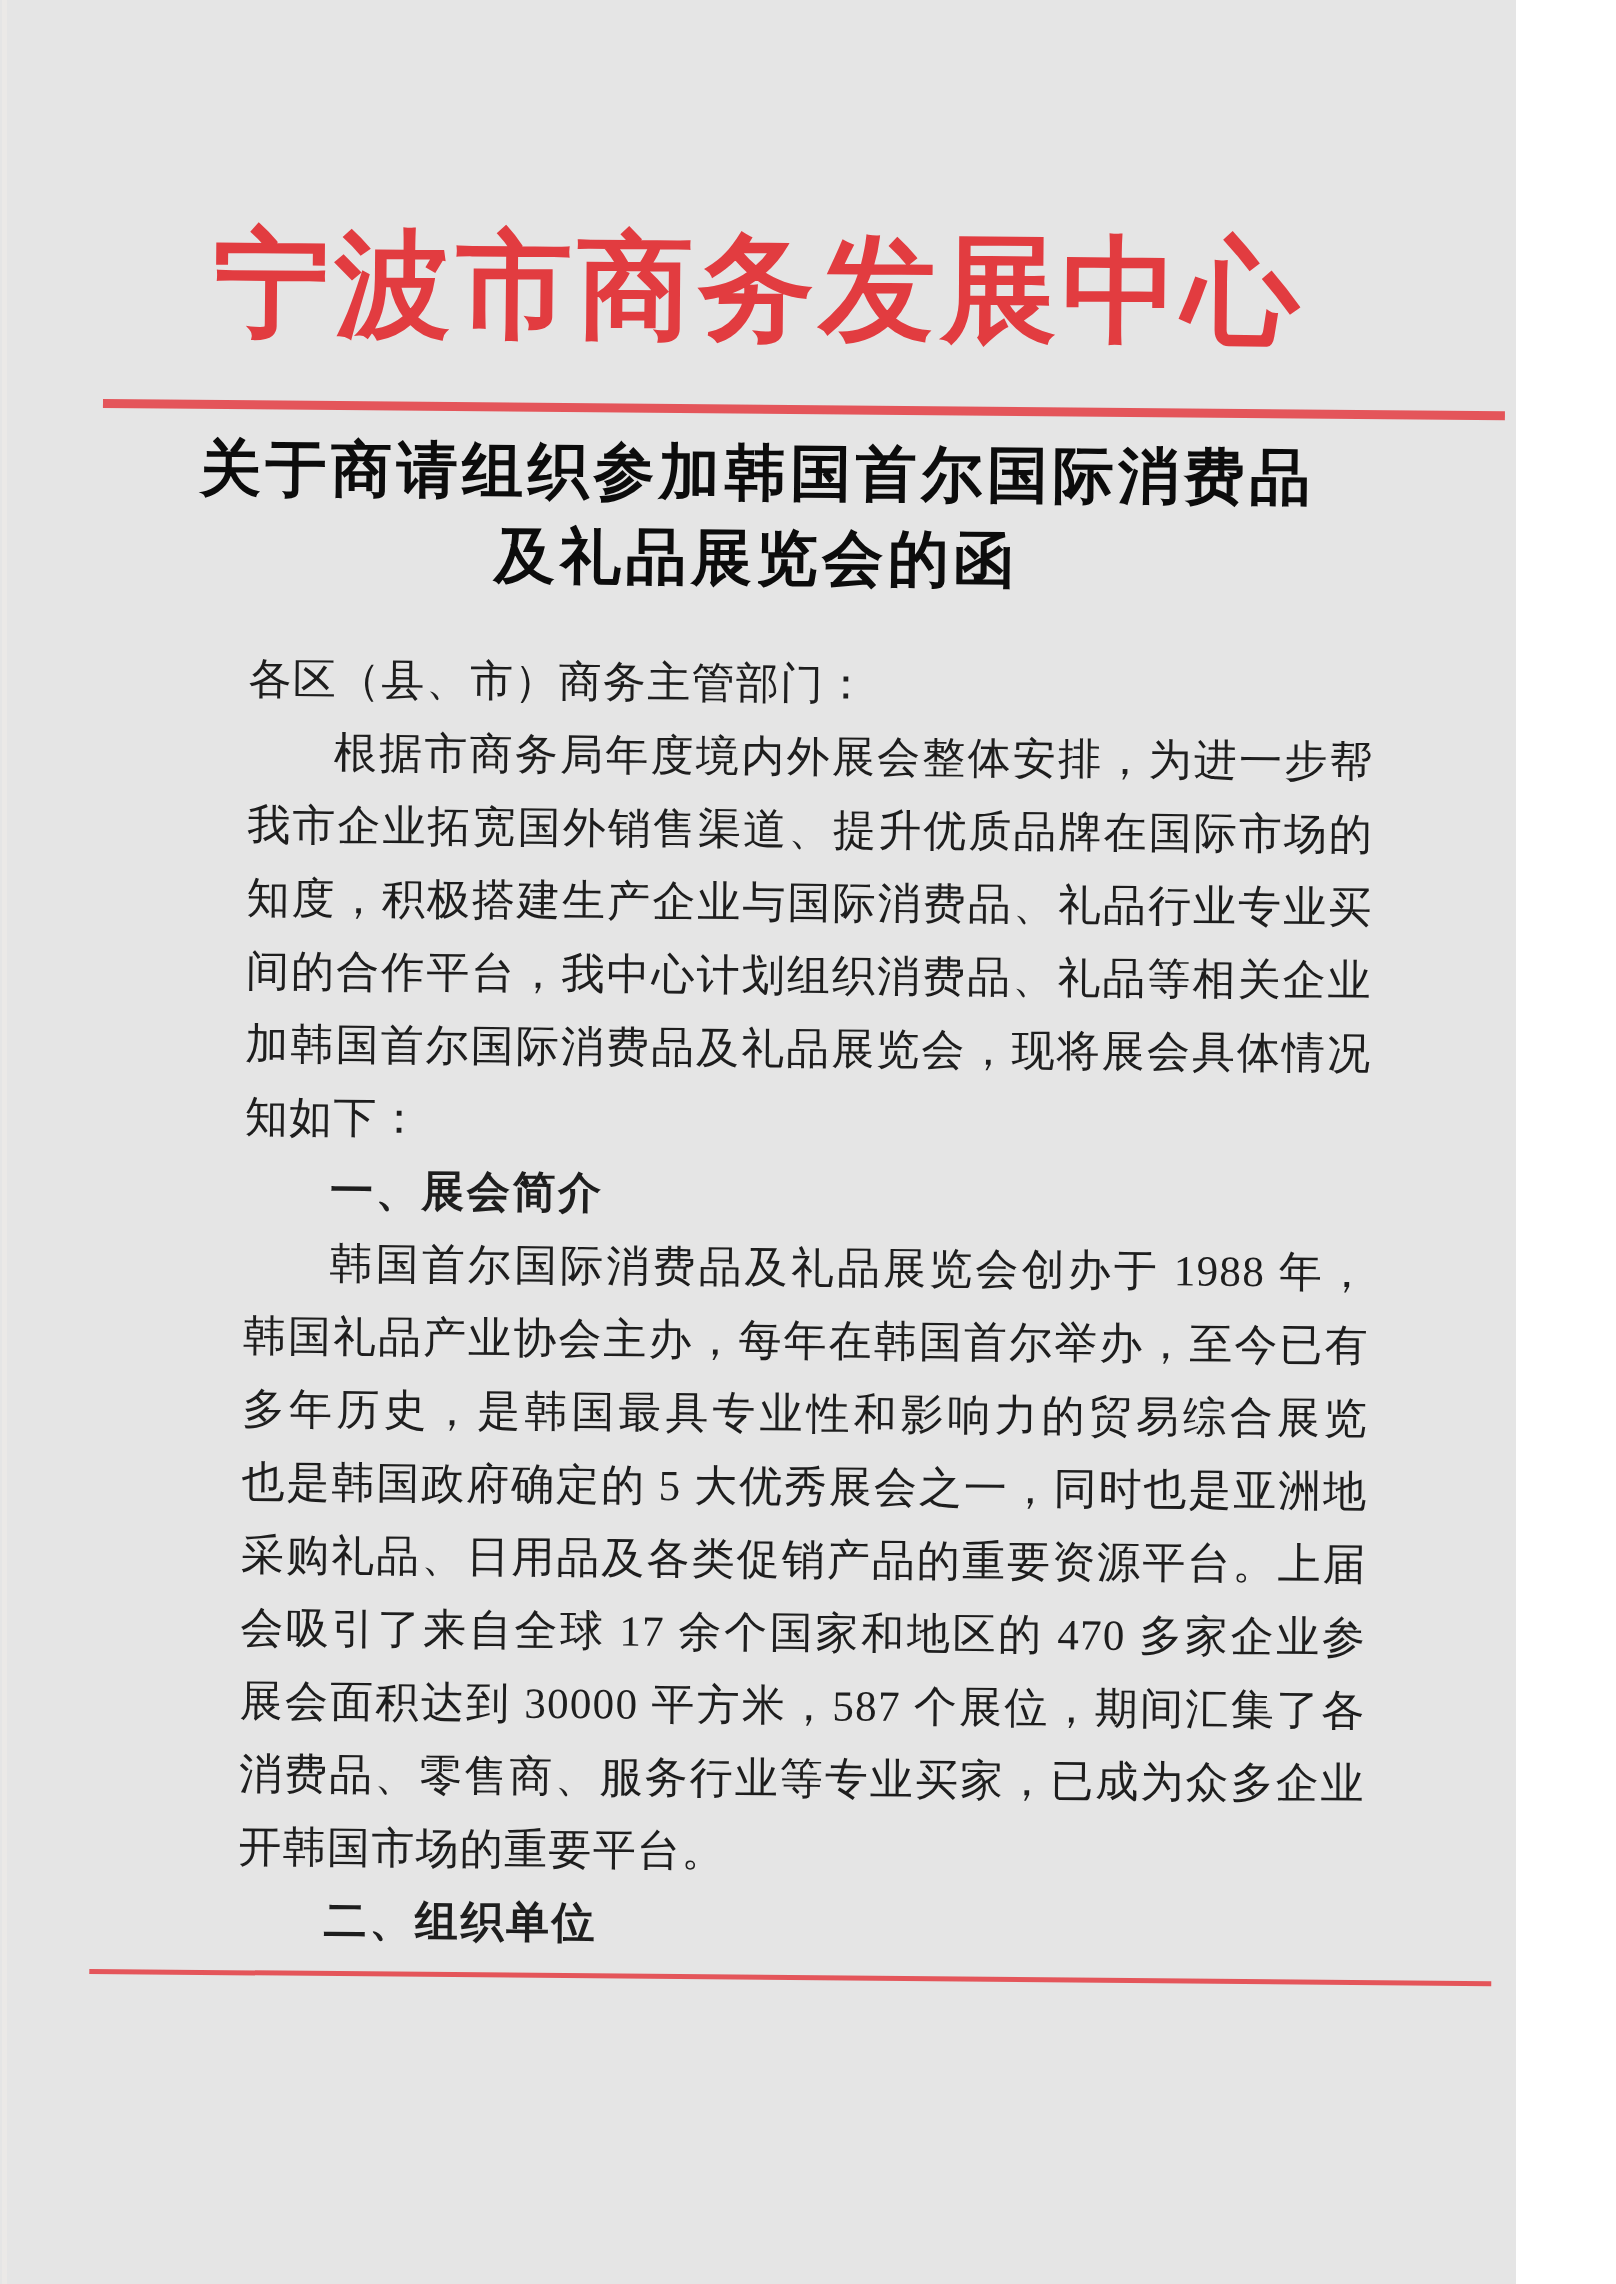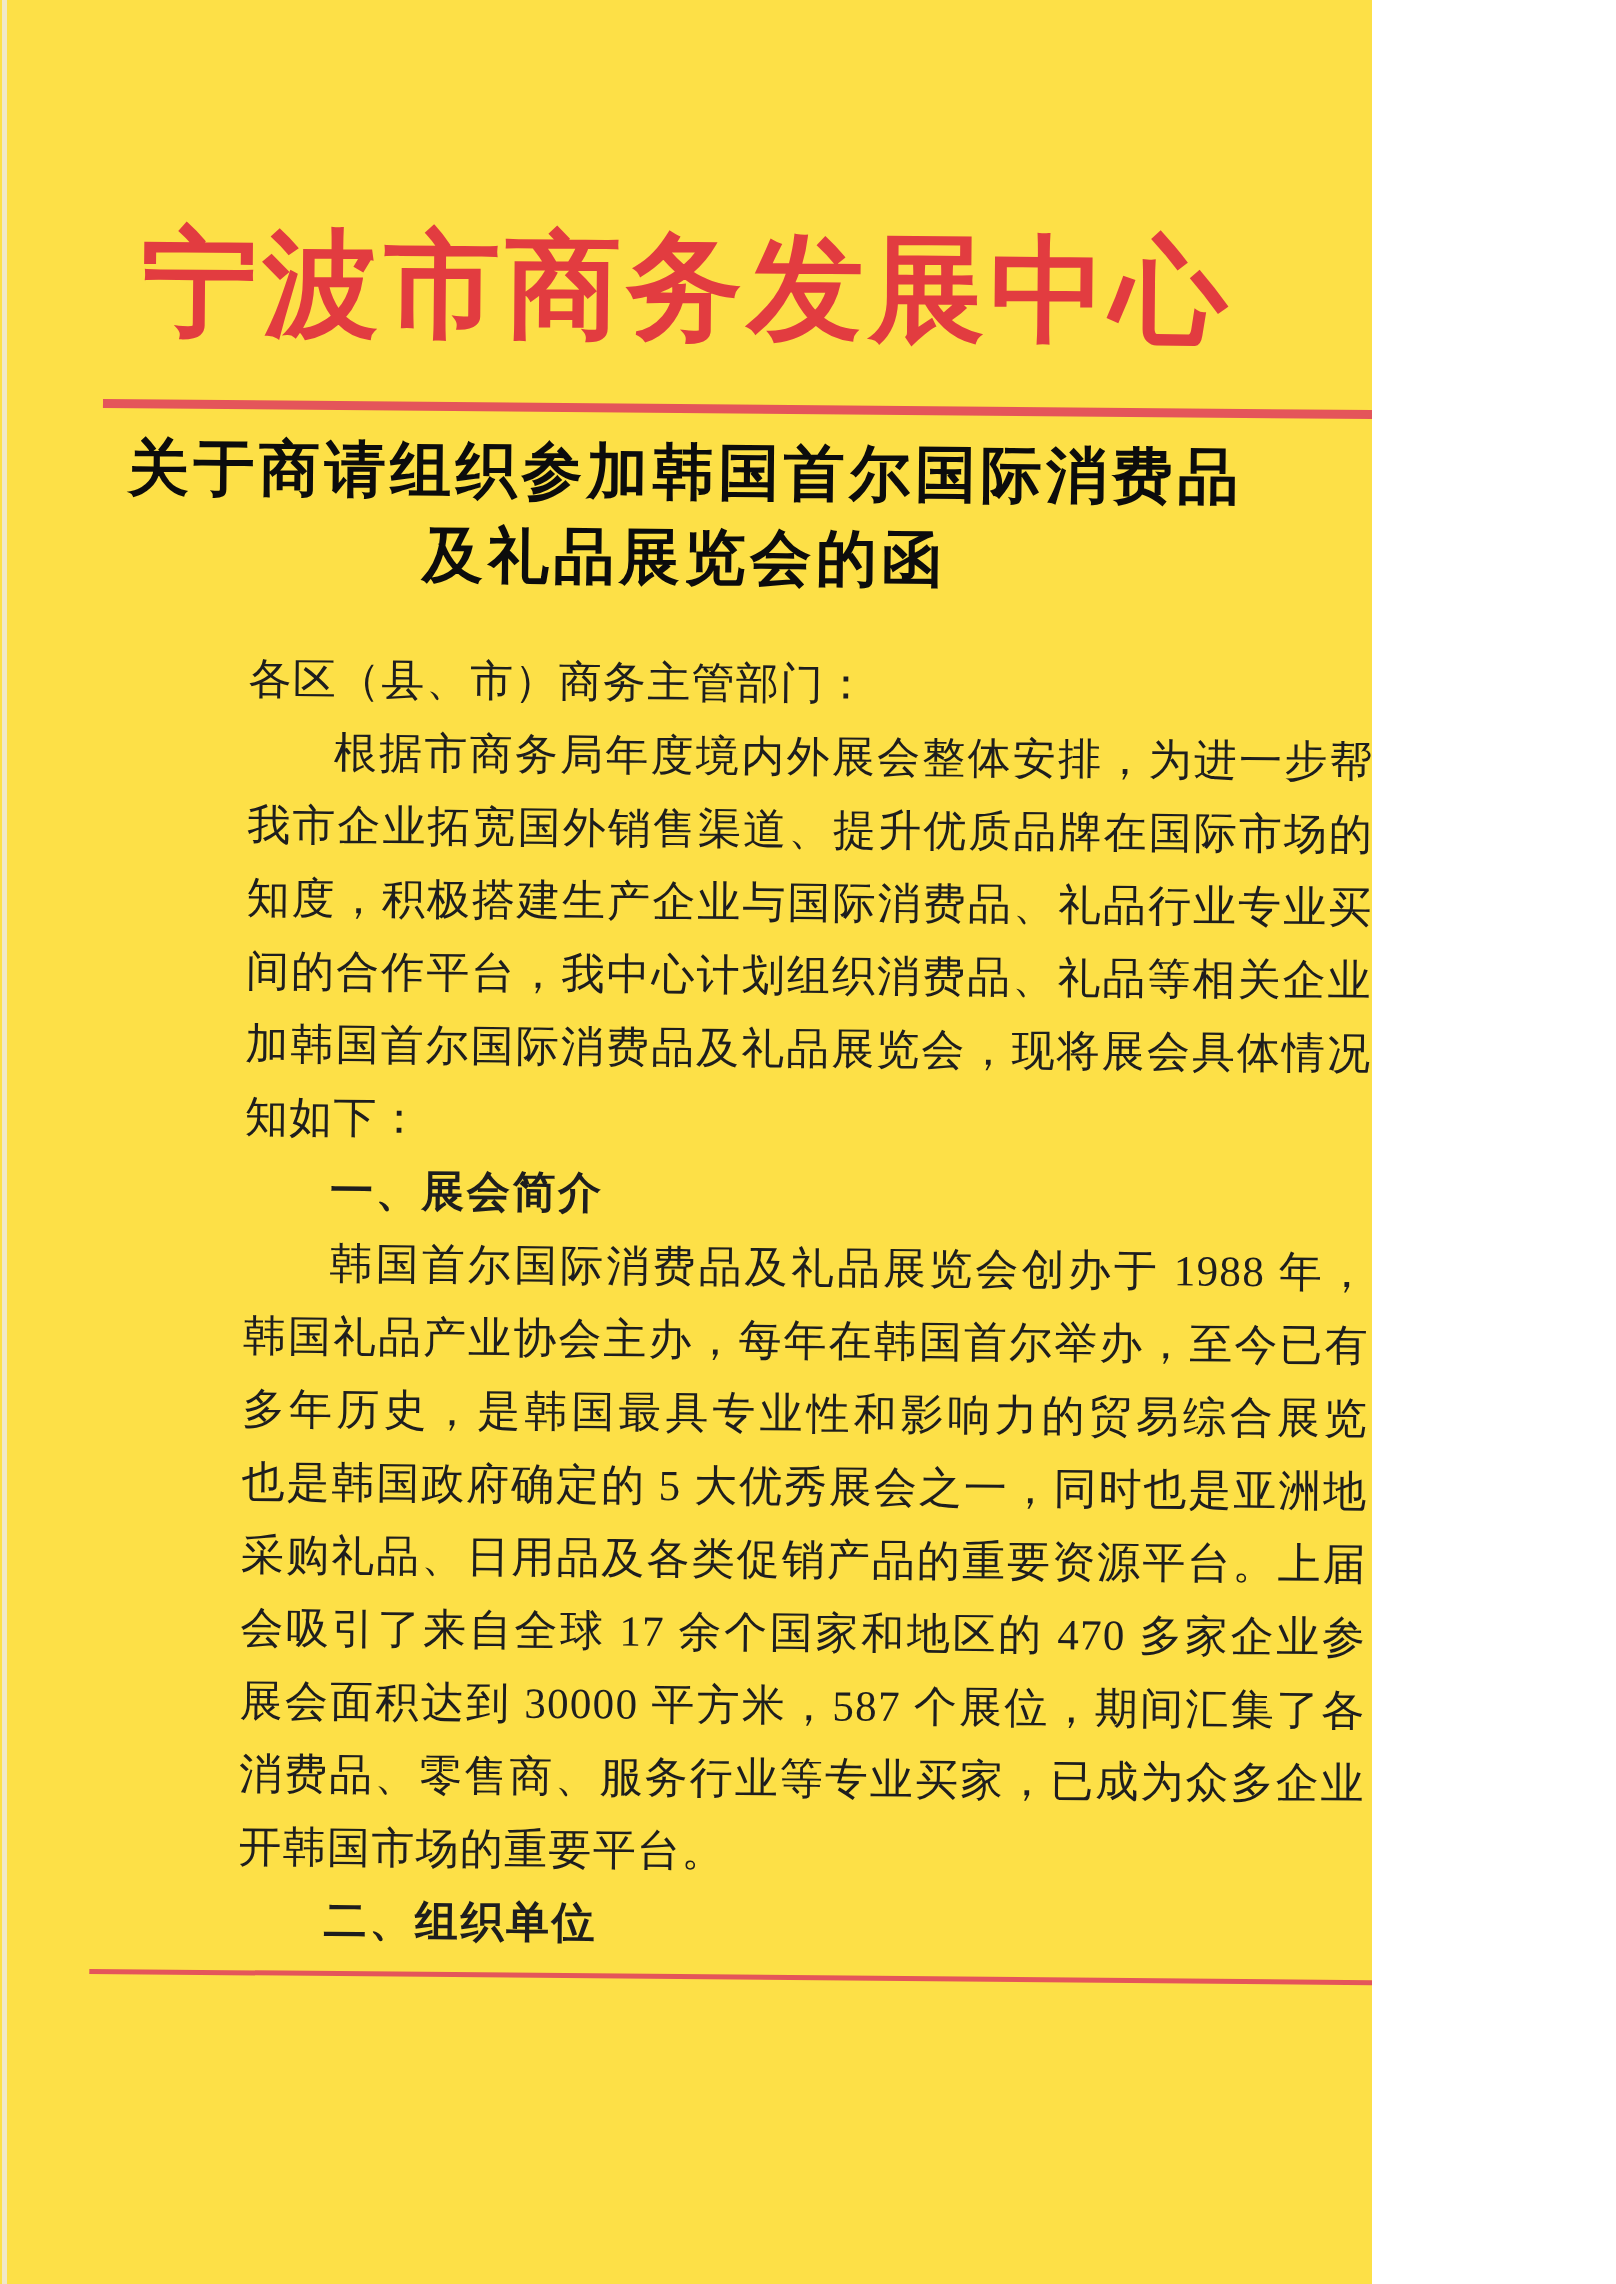--- a/index.html
+++ b/index.html
@@ -1,19 +1,19 @@
 <!DOCTYPE html>
 <html style="--header-red: #e23c40; --rule-red: #e4555a; --body-text: #1e1e1e; --title-text: #0c0c0c;font-size:10.4px"><head>
 <meta charset="utf-8">
 <style>
   html,body{margin:0;padding:0;background:#ffffff;}
   .page{
     position:relative;
-    width:1372px;height:2284px;
-    background:#fde047;
+    width:1516px;height:2284px;
+    background:#e5e5e5;
     overflow:hidden;
     font-family:"Liberation Serif","DejaVu Serif",serif;
   }
   
   .scan-edge{
     position:absolute;left:2px;top:0;width:4.6px;height:100%;
     background:#eceae7;opacity:.8;
   }
   .tilt{
     position:absolute;left:0;top:0;width:100%;height:100%;

